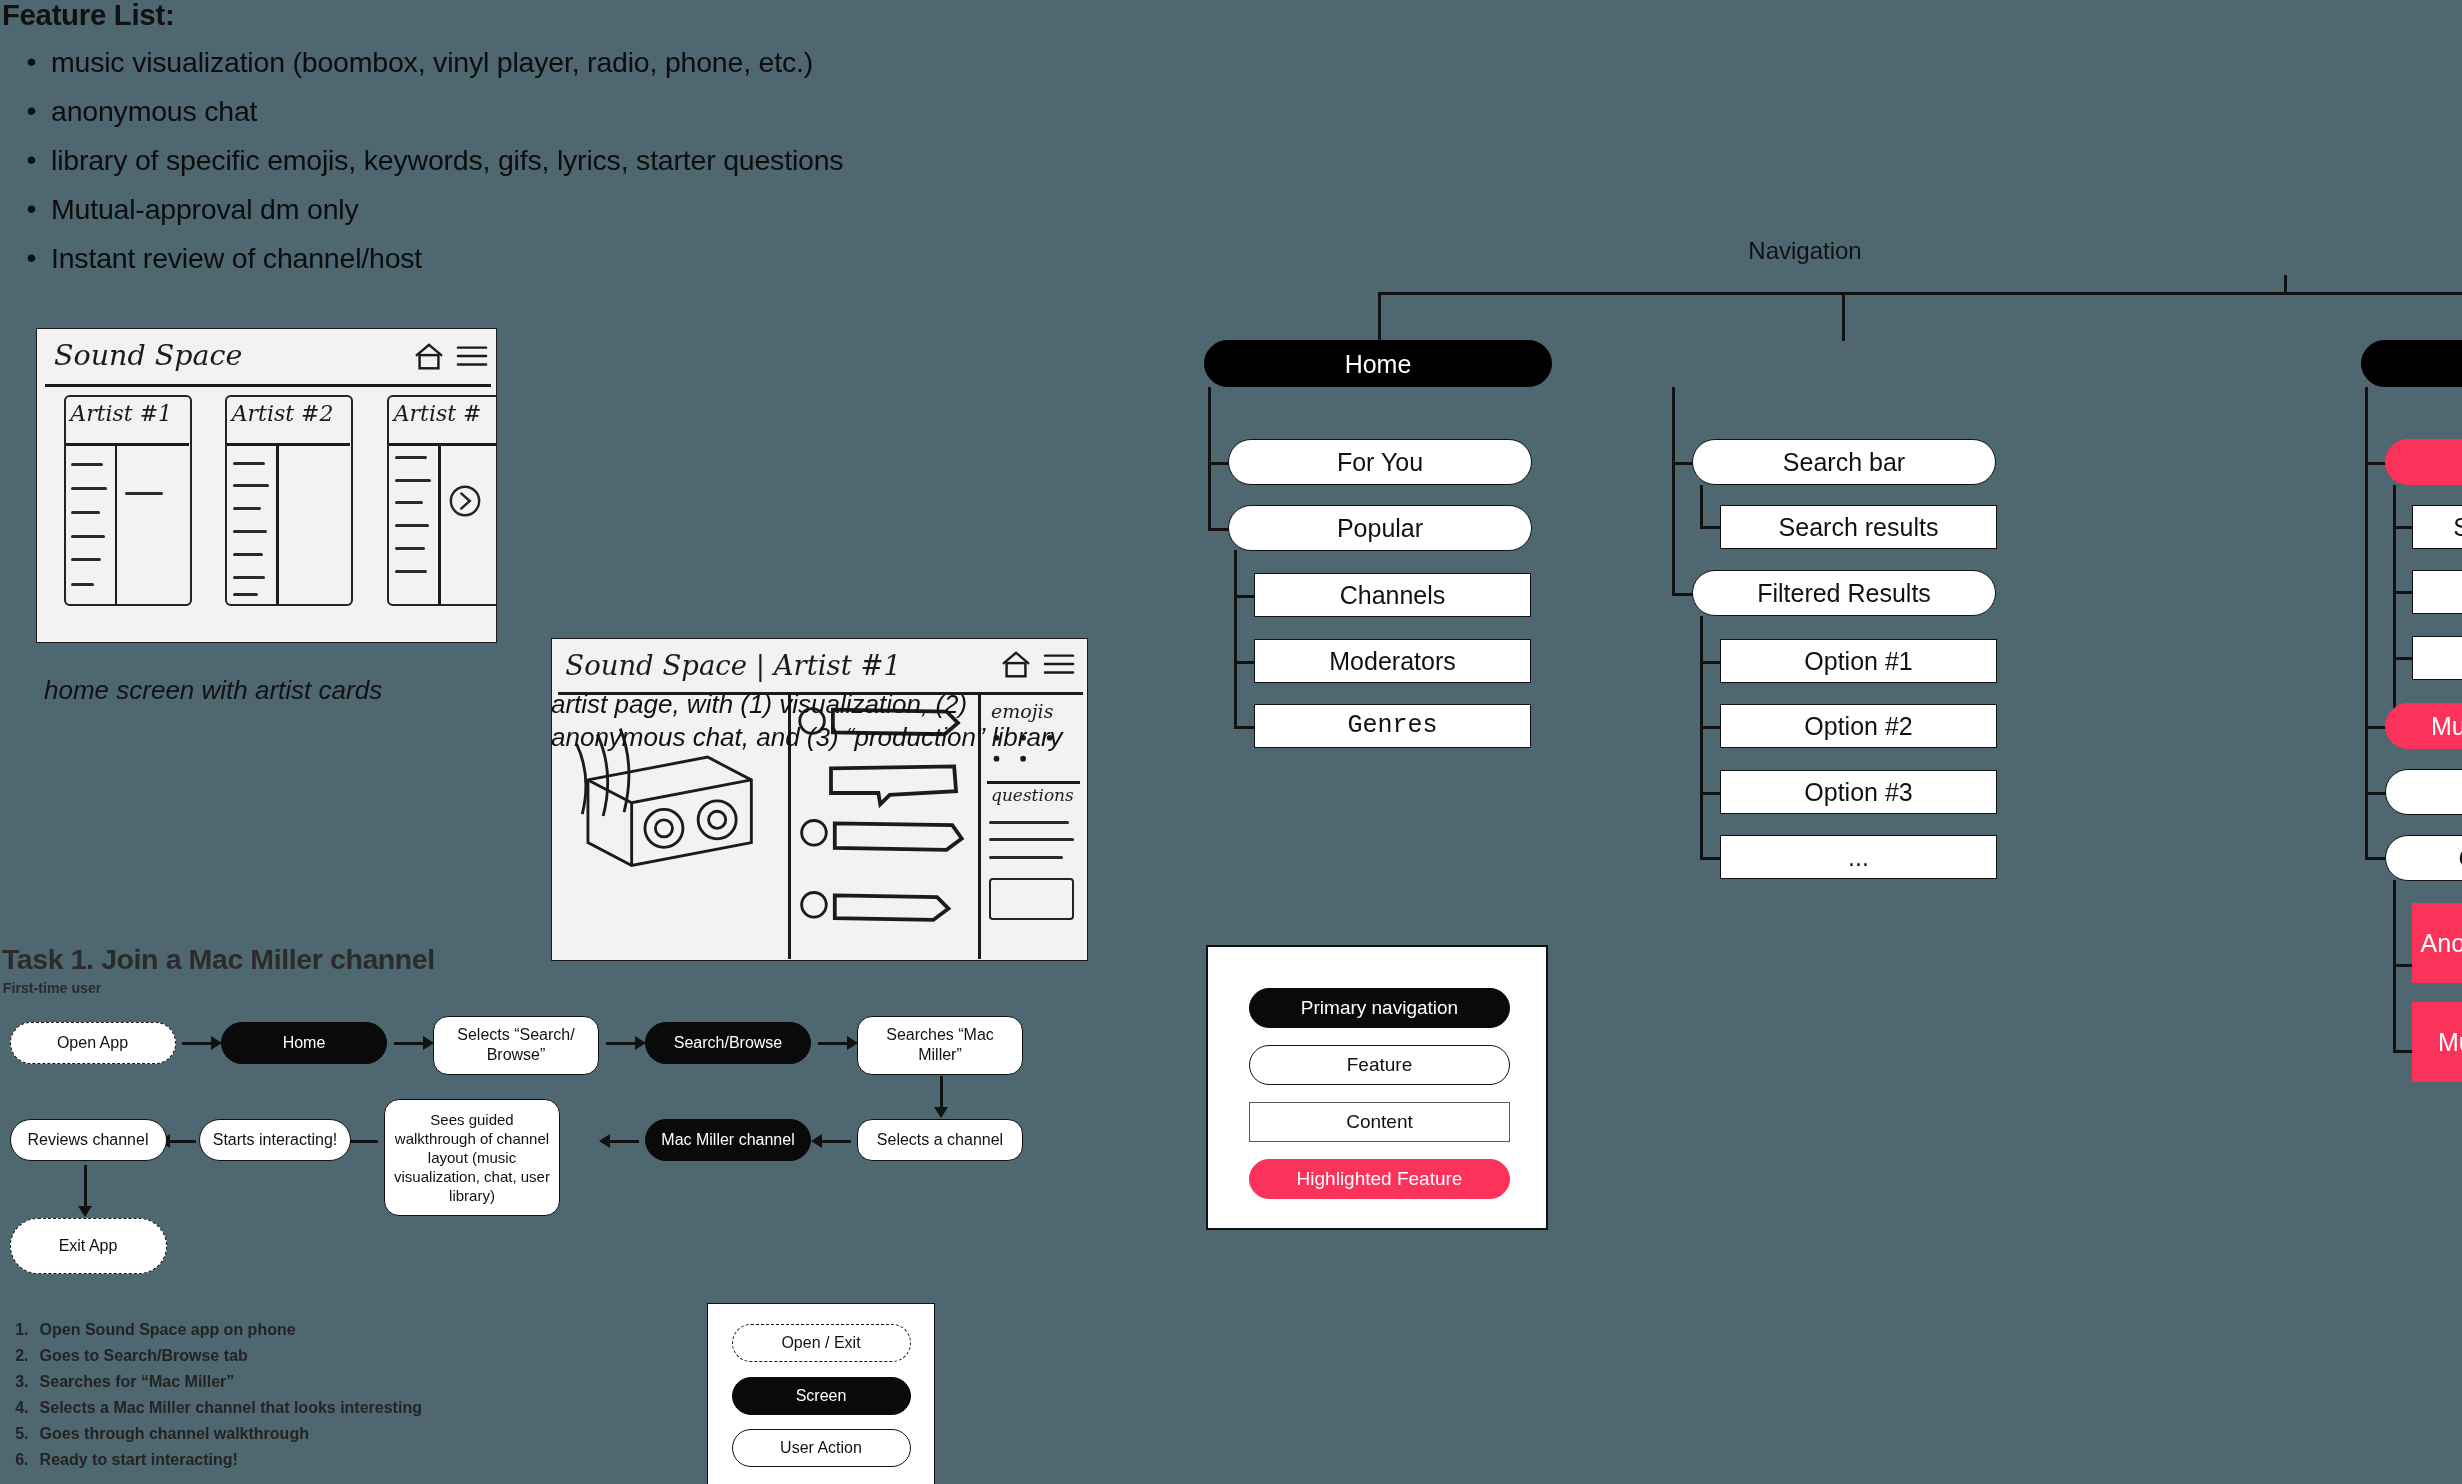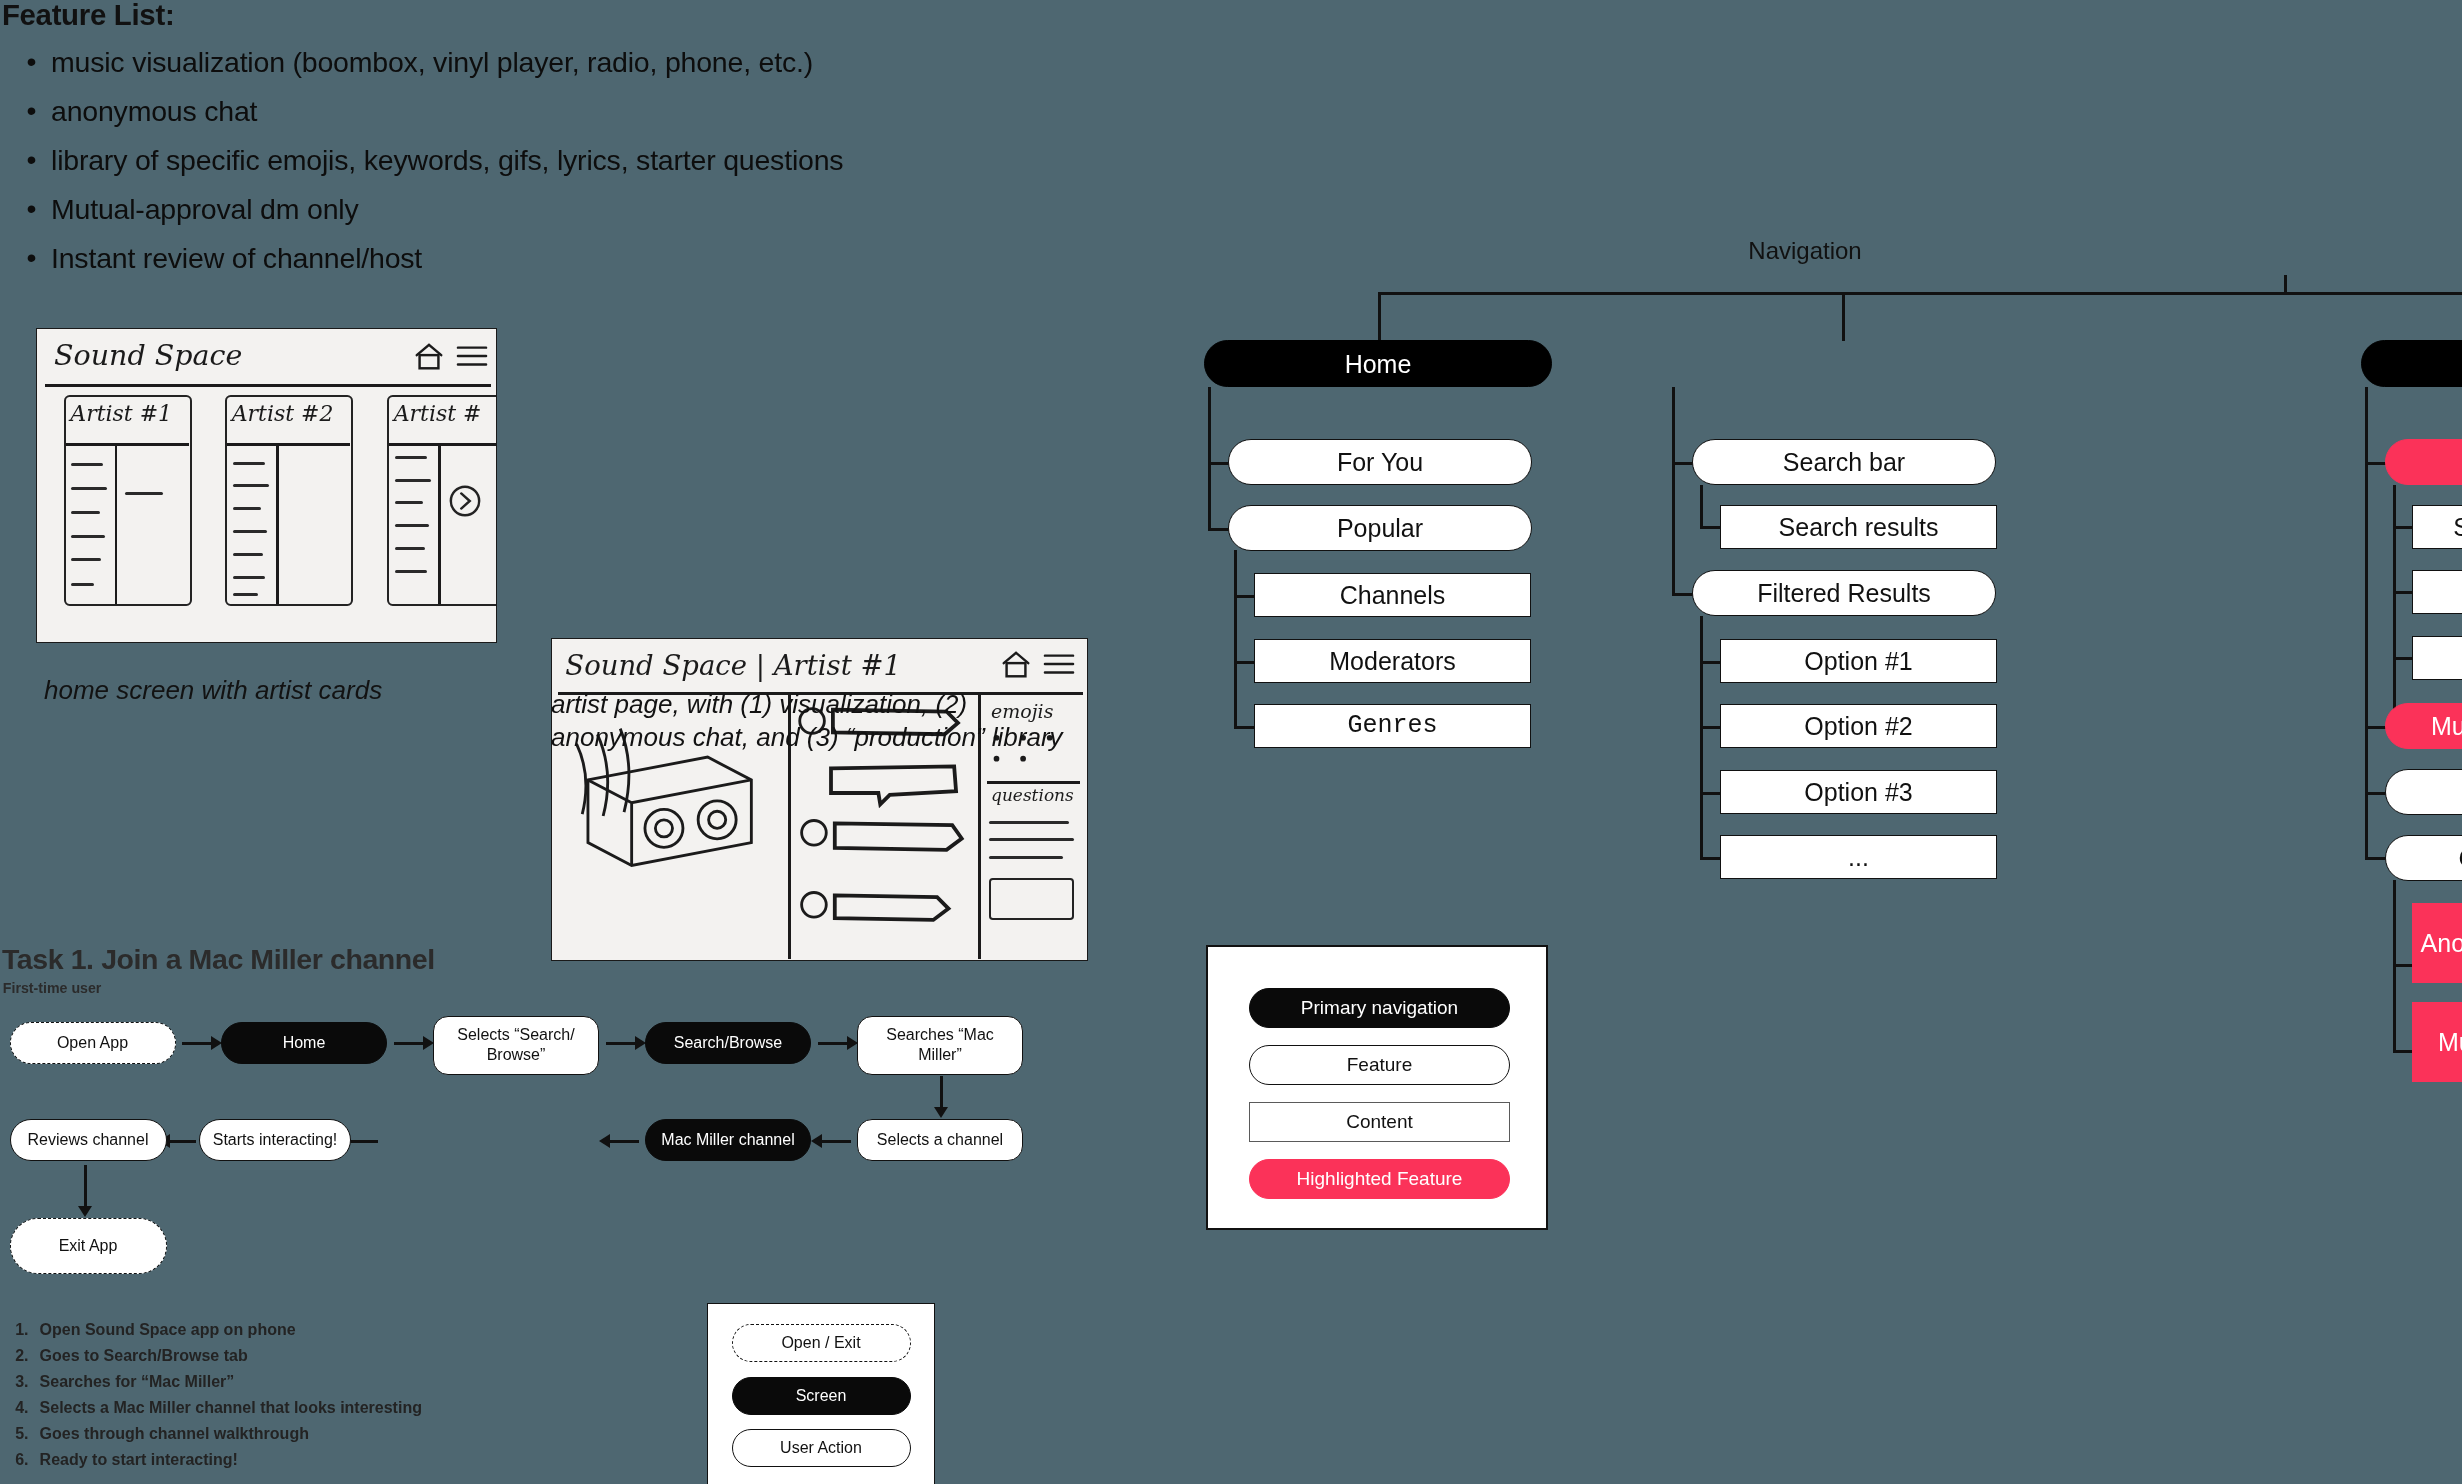--- a/index.html
+++ b/index.html
@@ -258,20 +258,21 @@
   <div class="node screen" style="left:645px; top:15px; width:166px; height:42px;">Search/Browse</div>
   <div class="arrow arrow-h ah-right" style="left:818px; top:35px; width:30px;"></div>
   <div class="node rect" style="left:857px; top:8.5px; width:166px; height:59px;">Searches “Mac Miller”</div>
 
   <div class="arrow arrow-v av-down" style="left:940px; top:69px; height:32px;"></div>
 
   <div class="node rect" style="left:857px; top:112px; width:166px; height:42px;">Selects a channel</div>
   <div class="arrow arrow-h ah-left" style="left:821px; top:133px; width:30px;"></div>
   <div class="node screen" style="left:645px; top:112px; width:166px; height:42px;">Mac Miller channel</div>
   <div class="arrow arrow-h ah-left" style="left:609px; top:133px; width:30px;"></div>
+  <div class="node rect" style="left:384px; top:92px; width:176px; height:117px; font-size:15px; line-height:19px;">Sees guided walkthrough of channel layout (music visualization, chat, user library)</div>
   <div class="arrow arrow-h ah-left" style="left:348px; top:133px; width:30px;"></div>
   <div class="node" style="left:199px; top:112px; width:152px; height:42px;">Starts interacting!</div>
   <div class="arrow arrow-h ah-left" style="left:169px; top:133px; width:26.6px;"></div>
   <div class="node" style="left:9.5px; top:112px; width:157px; height:42px;">Reviews channel</div>
 
   <div class="arrow arrow-v av-down" style="left:84px; top:158px; height:42px;"></div>
   <div class="node dashed" style="left:9.5px; top:211px; width:157px; height:56px;">Exit App</div>
 </div>
 
 <ul class="abs" id="steps" style="left:7.6px; top:1317px;">

